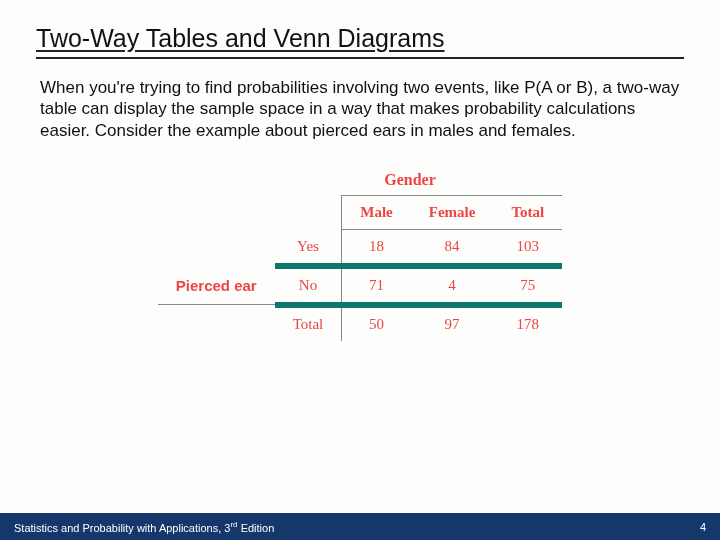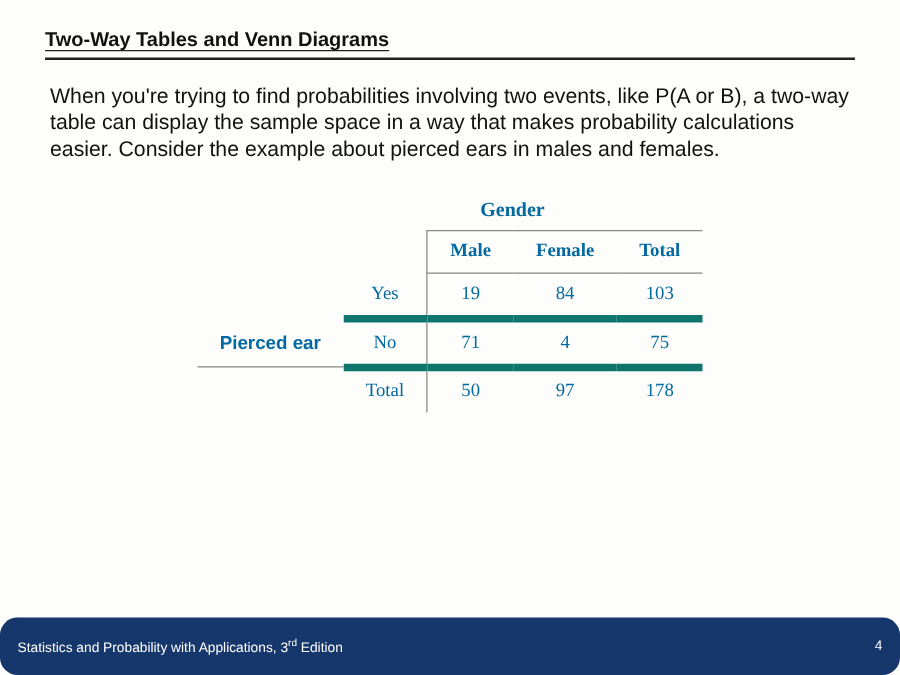--- a/index.html
+++ b/index.html
@@ -4,42 +4,42 @@
 <style>
   * { margin: 0; padding: 0; box-sizing: border-box; }
   html, body { width: 720px; height: 540px; font-family: Arial, Helvetica, sans-serif; background: #fdfdfb; }
   .slide {
     width: 720px; height: 540px; position: relative;
     background: #fdfdfb;
     display: flex; flex-direction: column;
   }
   .title-wrap { padding: 24px 36px 4px 36px; }
   .title {
-    font-size: 16px; font-weight: 700; color: #111;
+    font-size: 25px; font-weight: 400; color: #111;
     border-bottom: 2px solid #222;
     padding-bottom: 4px; display: inline-block; width: 100%;
     text-decoration: underline; text-decoration-color: #222; text-underline-offset: 3px;
   }
   .body-wrap { padding: 14px 40px 17px 40px; flex: 1; }
   .paragraph { font-size: 17px; line-height: 1.25; color: #111; }
-  .table-wrap { margin: 30px auto 0 auto; width: 440px; font-family: Georgia, 'Times New Roman', serif; color: #0369a1; }
+  .table-wrap { margin: 30px auto 0 auto; width: 440px; font-family: Georgia, 'Times New Roman', serif; color: #ef4444; }
   .gender-header { text-align: center; font-weight: bold; font-size: 16px; margin-bottom: 6px; padding-left: 100px;}
   table.twt { border-collapse: collapse; margin: 0 auto; }
   table.twt td, table.twt th { padding: 8px 18px; text-align: center; font-size: 15px; }
   .row-lab-outer { font-weight: bold; font-family: Arial, sans-serif; font-size: 15px; padding-right: 10px; white-space: nowrap; }
   .col-head { border-top: 1px solid #888; border-bottom: 1px solid #888; font-weight: bold;}
   .cell { border-bottom: 6px solid #0f766e; }
   .left-line { border-left: 1px solid #888; }
   .right-gap { padding-left: 26px; }
   .total-row td { border-top: 1px solid #888; }
   .footer {
     position: absolute; left: 0; right: 0; bottom: 0;
-    height: 46px; background: #16376c;
+    height: 27px; background: #16376c;
     display: flex; align-items: center; justify-content: space-between;
-    padding: 0 14px; color: #fff; font-size: 11px; border-radius: 14px;
+    padding: 0 14px; color: #fff; font-size: 11px;
   }
   .footer sup { font-size: 8px; }
 </style>
 </head>
 <body>
 
 <div class="slide">
 
   <div class="title-wrap">
     <div class="title">Two-Way Tables and Venn Diagrams</div>
@@ -55,21 +55,21 @@
             <tr>
           <td></td>
               <td></td>
           <td class="col-head left-line">Male</td>
           <td class="col-head">Female</td>
           <td class="col-head right-gap">Total</td>
         </tr>
         <tr>
           <td></td>
           <td class="cell">Yes</td>
-          <td class="cell left-line">19</td>
+          <td class="cell left-line">18</td>
           <td class="cell">84</td>
           <td class="cell right-gap">103</td>
         </tr>
         <tr>
           <td class="row-lab-outer">Pierced ear</td>
           <td class="cell">No</td>
           <td class="cell left-line">71</td>
           <td class="cell">4</td>
           <td class="cell right-gap">75</td>
         </tr>

